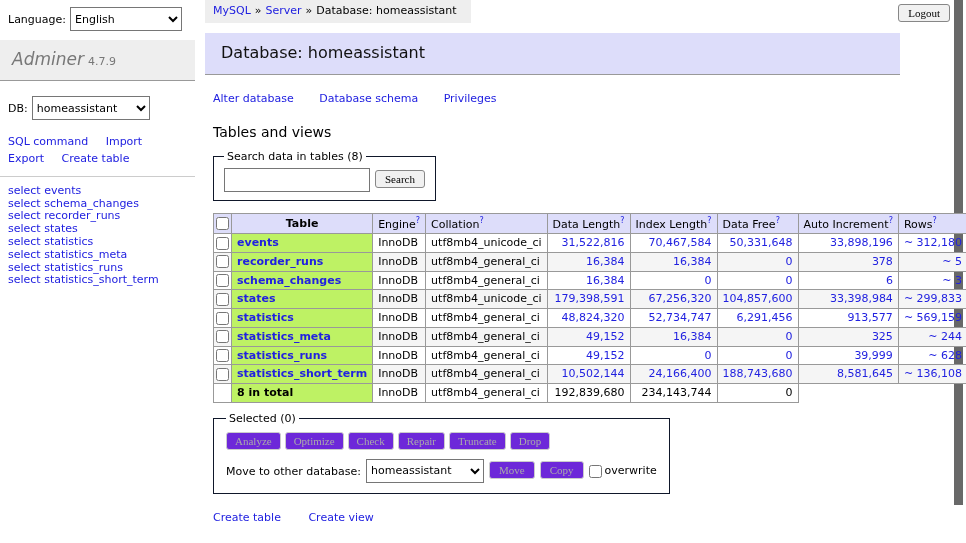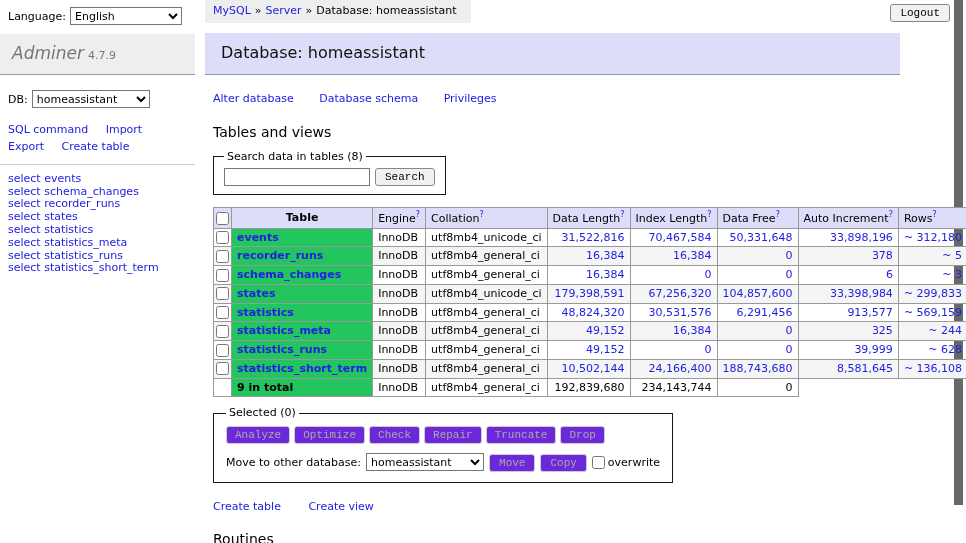--- a/index.html
+++ b/index.html
@@ -11,41 +11,41 @@
     font-size:11px; line-height:1.25;
   }
   .lnk { color:#2121e0; text-decoration:none; cursor:pointer; }
   .bold { font-weight:bold; }
 
   
   #sidebar { position:absolute; left:0; top:0; width:195px; }
   .lang-row { padding:7px 0 0 8px; }
   .lang-row select { width:112px; margin-left:4px; }
   select, input[type=text] {
-    font-family:inherit; font-size:11px; height:18px;
+    font-family:inherit; font-size:11px; height:24px;
     border:1px solid #767676; background:#fff;
   }
   h1.adminer {
     margin:9px 0 0 0; padding:9px 12px 10px 12px;
     background:#eee; border-bottom:1px solid #999;
     font-weight:normal; font-size:17px; color:#777;
   }
   h1.adminer .app { font-style:italic; }
   h1.adminer .ver { font-size:11px; font-style:normal; margin-left:4px; }
   .db-row { padding:15px 0 0 8px; }
   .db-row select { width:118px; margin-left:4px; }
   .side-links { margin:15px 0 0 8px; width:162px; }
   .side-links .lnk { display:inline-block; margin:0 14px 3px 0; }
   .side-sep { border-bottom:1px solid #ccc; margin:7px 0 8px 0; }
   .tables-list { margin:0 0 0 8px; }
   .tables-list .lnk { display:block; line-height:12.8px; }
 
   
   .btn {
-    font-family:Liberation Mono, monospace; font-size:11px; padding:2px 9px;
+    font-family:Liberation Serif, serif; font-size:11px; padding:2px 9px;
     background:#f1f1f1; border:1px solid #878787; border-radius:3px; color:#000;
   }
   .btn:disabled, .btn.disabled { color:#aaa; border-color:#ccc; background:#6d28d9; }
   #logout { position:absolute; top:4px; right:16px; }
   #scrollbar-thumb { position:absolute; top:0; right:3px; width:9px; height:505px; background:#686868; }
 
   
   #content { position:absolute; left:205px; top:0; width:695px; }
   #breadcrumb {
     display:inline-block; background:#eee; padding:4px 14px 5px 8px; font-size:11px;
@@ -70,21 +70,21 @@
   
   table.tables {
     border-collapse:collapse; margin:12px 0 0 8px; font-size:11px;
   }
   table.tables td, table.tables th {
     border:1px solid #999; padding:2px 5px; height:17px; white-space:nowrap;
   }
   table.tables thead td, table.tables thead th { background:#ddddfa; font-weight:normal; text-align:left; }
   table.tables thead th.table-col { font-weight:bold; text-align:center; }
   table.tables sup { color:#2121e0; font-size:8px; }
-  table.tables tbody th, table.tables tfoot th { background:#22c55e; text-align:left; font-weight:bold; }
+  table.tables tbody th, table.tables tfoot th { background:#bef264; text-align:left; font-weight:bold; }
   table.tables tr.alt td { background:#f5f5f5; }
   table.tables td.num { text-align:right; }
   table.tables td.check, table.tables thead td.check { text-align:center; padding:1px 2px; }
   input[type=checkbox] { width:13px; height:13px; margin:0; vertical-align:middle; }
   tfoot td { color:#000; }
 
   
   #selected-fieldset { padding:6px 12px 10px 12px; }
   .sel-buttons .btn { margin-right:4px; padding:2px 8px; }
   .move-row { margin-top:9px; }
@@ -221,21 +221,21 @@
           <td class="num"><a class="lnk">104,857,600</a></td>
           <td class="num"><a class="lnk">33,398,984</a></td>
           <td class="num"><a class="lnk">~ 299,833</a></td>
         </tr>
         <tr>
           <td class="check"><input type="checkbox" style=""></td>
           <th><a class="lnk bold">statistics</a></th>
           <td>InnoDB</td>
           <td>utf8mb4_general_ci</td>
           <td class="num"><a class="lnk">48,824,320</a></td>
-          <td class="num"><a class="lnk">30,531,576</a></td>
+          <td class="num"><a class="lnk">52,734,747</a></td>
           <td class="num"><a class="lnk">6,291,456</a></td>
           <td class="num"><a class="lnk">913,577</a></td>
           <td class="num"><a class="lnk">~ 569,159</a></td>
         </tr>
         <tr class="alt">
           <td class="check"><input type="checkbox" style=""></td>
           <th><a class="lnk bold">statistics_meta</a></th>
           <td>InnoDB</td>
           <td>utf8mb4_general_ci</td>
           <td class="num"><a class="lnk">49,152</a></td>
@@ -263,21 +263,21 @@
           <td class="num"><a class="lnk">10,502,144</a></td>
           <td class="num"><a class="lnk">24,166,400</a></td>
           <td class="num"><a class="lnk">188,743,680</a></td>
           <td class="num"><a class="lnk">8,581,645</a></td>
           <td class="num"><a class="lnk">~ 136,108</a></td>
         </tr>
       </tbody>
     <tfoot>
         <tr>
           <td class="check"></td>
-          <th>9 in total</th>
+          <th>8 in total</th>
           <td>InnoDB</td>
           <td>utf8mb4_general_ci</td>
           <td class="num">192,839,680</td>
           <td class="num">234,143,744</td>
           <td class="num">0</td>
         </tr>
       </tfoot>
   </table>
 
   <fieldset id="selected-fieldset">

